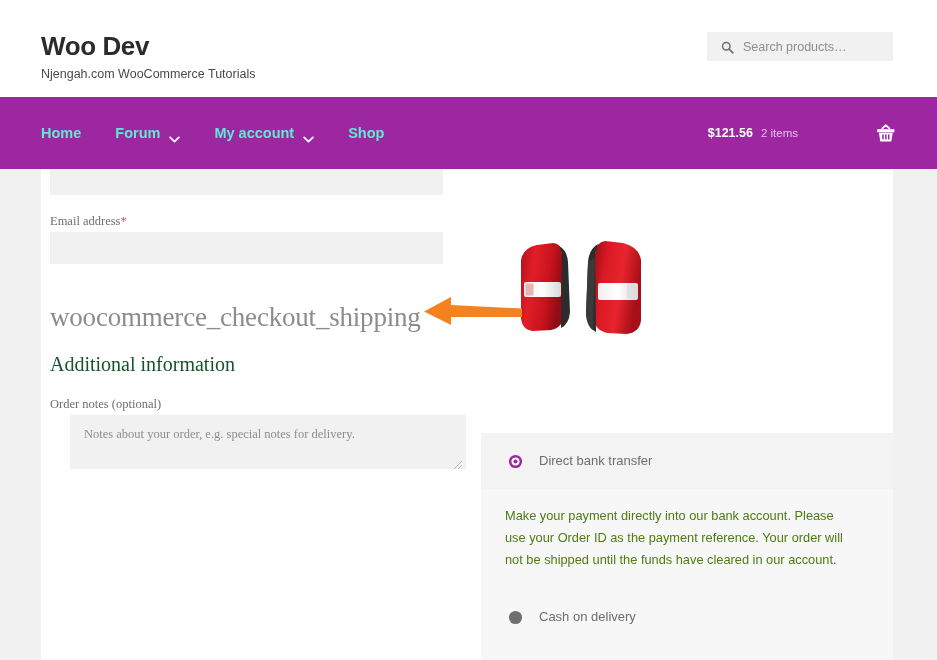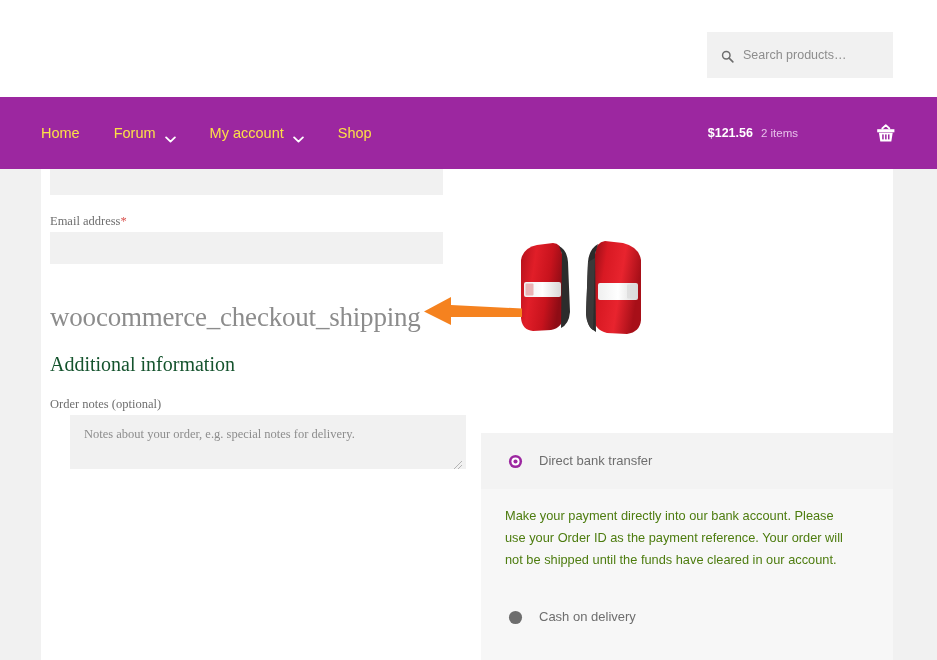--- a/index.html
+++ b/index.html
@@ -18,38 +18,38 @@
   }
   .brand{position:absolute;left:41px;top:30px;}
   .brand-title{
     font-size:26px;font-weight:bold;color:#2b2b2b;letter-spacing:-0.4px;
     line-height:32px;
   }
   .brand-tagline{
     font-size:12.5px;color:#4a4a4a;line-height:18px;margin-top:3px;
   }
   .search-box{
-    position:absolute;left:707px;top:32px;width:186px;height:46px;
+    position:absolute;left:707px;top:32px;width:186px;height:29px;
     background:#f1f1f1;display:flex;align-items:center;
   }
   .search-icon{margin-left:14px;display:block;width:13px;height:13px;flex:0 0 auto;}
   .search-input-text{
     margin-left:9px;font-size:12.5px;color:#8d8d8d;line-height:14px;
   }
 
   
   .main-nav{
     position:absolute;left:0;top:97px;width:937px;height:72px;
     background:#9c27a0;
   }
   .nav-items{
     position:absolute;left:41px;top:0;height:72px;display:flex;align-items:center;
   }
   .nav-item{
-    display:flex;align-items:center;color:#fde047;font-size:14.5px;font-weight:normal;
+    display:flex;align-items:center;color:#5eead4;font-size:14.5px;font-weight:bold;
     margin-right:34px;line-height:16px;cursor:pointer;
   }
   .nav-item .caret{margin-left:9px;display:block;width:11px;height:7px;}
   .cart-area{
     position:absolute;right:0;top:0;height:72px;display:flex;align-items:center;
   }
   .cart-total{color:#ffffff;font-size:12.5px;font-weight:bold;line-height:14px;}
   .cart-count{color:#e7c0ea;font-size:11.5px;margin-left:8px;line-height:14px;}
   .cart-icon{display:block;width:20px;height:19px;margin-left:78px;margin-right:41px;}
 
@@ -120,20 +120,24 @@
     position:absolute;left:418px;top:292px;width:104px;height:40px;
     pointer-events:none;
   }
 </style>
 </head>
 <body>
 
 <div class="page">
 
   <div class="site-header">
+    <div class="brand">
+      <div class="brand-title">Woo Dev</div>
+      <div class="brand-tagline">Njengah.com WooCommerce Tutorials</div>
+    </div>
 
     <div class="search-box">
       <span class="search-icon">
         <svg viewBox="0 0 16 16" width="13" height="13">
           <circle cx="6.5" cy="6.5" r="4.6" fill="none" stroke="#6d6d6d" stroke-width="1.8"></circle>
           <line x1="10" y1="10" x2="14.6" y2="14.6" stroke="#6d6d6d" stroke-width="2" stroke-linecap="round"></line>
         </svg>
       </span>
       <span class="search-input-text">Search products…</span>
     </div>

